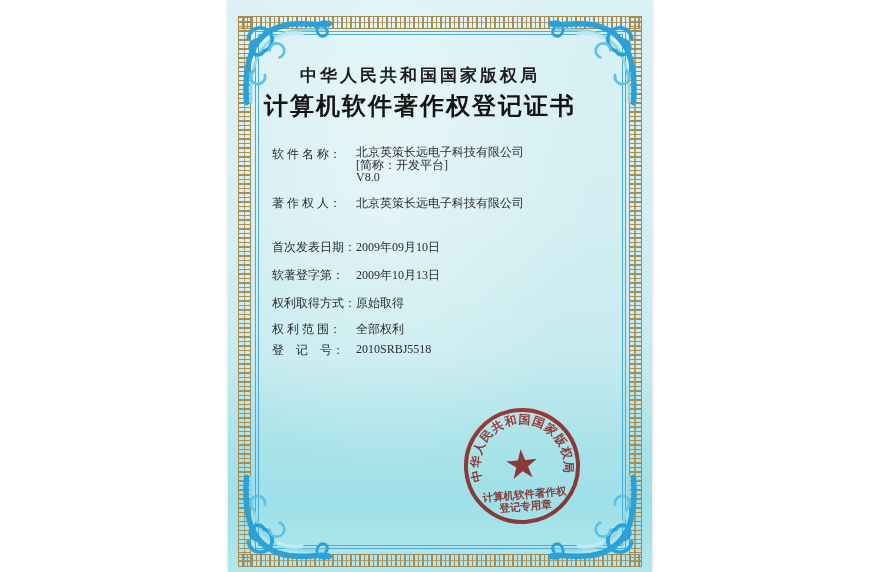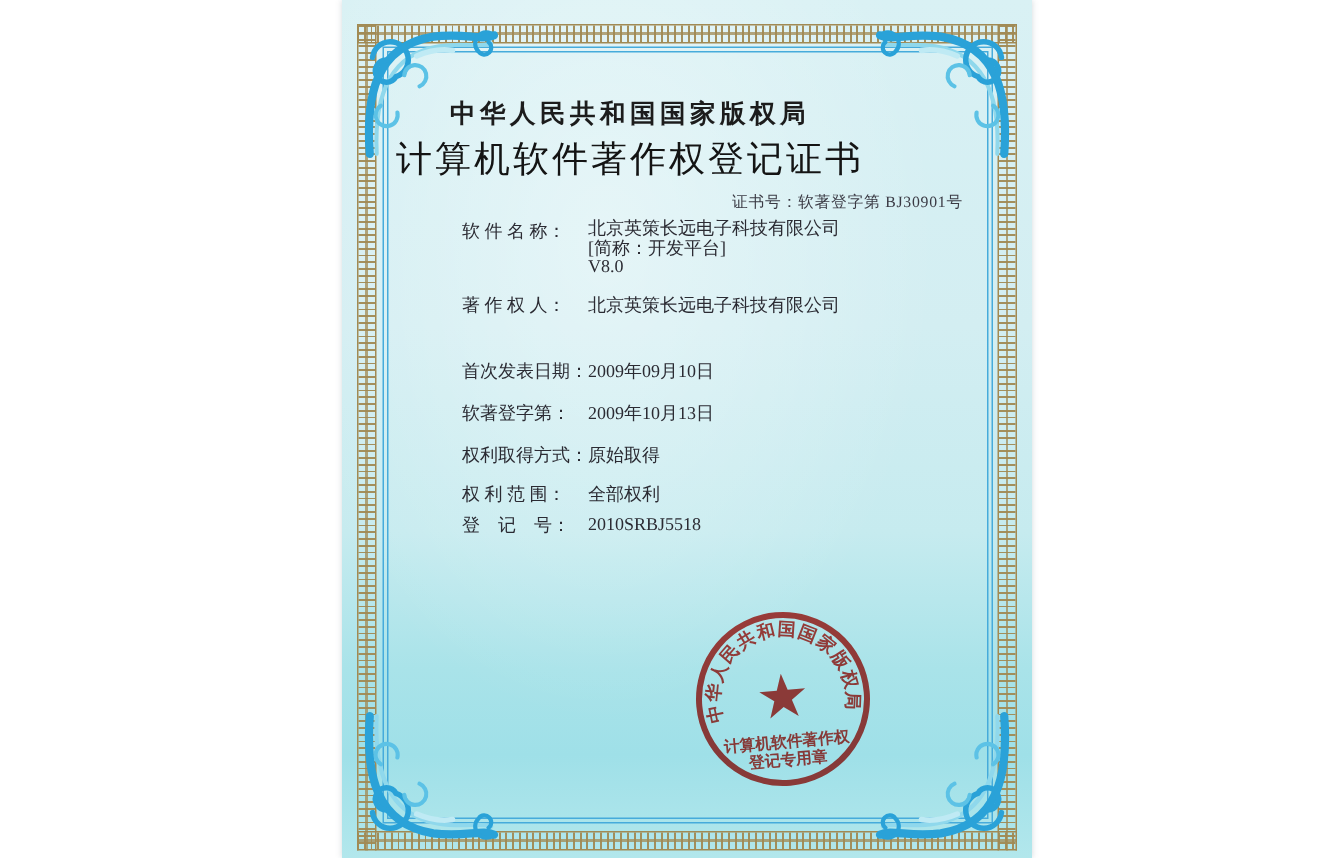--- a/index.html
+++ b/index.html
@@ -9,21 +9,20 @@
   }
   .stage{position:relative;width:884px;height:572px;background:#ffffff;}
 
   
   .paper{
     position:absolute;left:228px;top:0;width:424px;height:572px;
     background:
       radial-gradient(ellipse at 38% 28%, rgba(255,255,255,.40), rgba(255,255,255,0) 55%),
       linear-gradient(180deg,#d9f1f4 0%,#d3eef2 38%,#c6ebef 62%,#a9e3e9 78%,#9fe0e8 88%,#b2e7ec 100%);
     box-shadow:0 0 4px rgba(80,100,110,.25);
-    padding-left:36px;
   }
 
   
   .gk{position:absolute;}
   .gk-h{
     left:10px;right:10px;height:11px;
     border-top:1px solid #a18a54;border-bottom:1px solid #a18a54;
     background:
       repeating-linear-gradient(90deg, rgba(161,138,84,.95) 0 1.2px, rgba(0,0,0,0) 1.2px 4.5px),
       linear-gradient(180deg, rgba(0,0,0,0) 0 4.5px, rgba(161,138,84,.75) 4.5px 6px, rgba(0,0,0,0) 6px);
@@ -53,21 +52,21 @@
   .orn-bl{left:13px;bottom:10px;transform:scaleY(-1);}
   .orn-br{right:13px;bottom:10px;transform:scale(-1,-1);}
 
   
   .authority{
     position:absolute;left:0;top:64px;width:384px;text-align:center;
     font-size:17px;font-weight:700;color:#1c1c1c;letter-spacing:3px;
   }
   .cert-title{
     position:absolute;left:0;top:90px;width:384px;text-align:center;
-    font-size:24px;font-weight:400;color:#141414;letter-spacing:2px;
+    font-size:24px;font-weight:700;color:#141414;letter-spacing:2px;
   }
   .cert-no{
     position:absolute;top:128px;right:46px;
     font-size:10.5px;color:#3a3a44;letter-spacing:.5px;
   }
   .row{position:absolute;font-size:12px;color:#2b2b33;}
   .row .lab{position:absolute;left:44px;top:0;width:84px;font-weight:400;white-space:nowrap;}
   .row .val{position:absolute;left:128px;top:0;white-space:nowrap;}
   .multiline .vline{display:block;line-height:12.5px;}
   .statement{
@@ -138,21 +137,20 @@
         <path d="M96,6 a8,8 0 1 0 -11,12 a5,5 0 1 0 7,-7" stroke="#2aa2d8" stroke-width="3"></path>
         <path d="M8,22 a13,13 0 1 1 17,14 a8,8 0 1 1 -7,-12" stroke="#2aa2d8" stroke-width="4"></path>
         <path d="M31,35 a8,8 0 1 1 11,8" stroke="#5cc2e6" stroke-width="3"></path>
         <path d="M14,57 a8,8 0 1 0 12,5" stroke="#5cc2e6" stroke-width="3"></path>
         <path d="M40,21 q14,-6 26,-4" stroke="#bfeaf4" stroke-width="4"></path>
       </g>
     </svg>
 
     <div class="authority">中华人民共和国国家版权局</div>
     <div class="cert-title">计算机软件著作权登记证书</div>
-    <div class="cert-no"><span>证书号：</span><span>软著登字第 BJ30901号</span></div>
 
     <div class="row multiline" style="top:146px;">
       <span class="lab">软 件 名 称：</span>
       <span class="val">
         <span class="vline">北京英策长远电子科技有限公司</span>
         <span class="vline">[简称：开发平台]</span>
         <span class="vline">V8.0</span>
       </span>
     </div>
     <div class="row" style="top:195px;">

